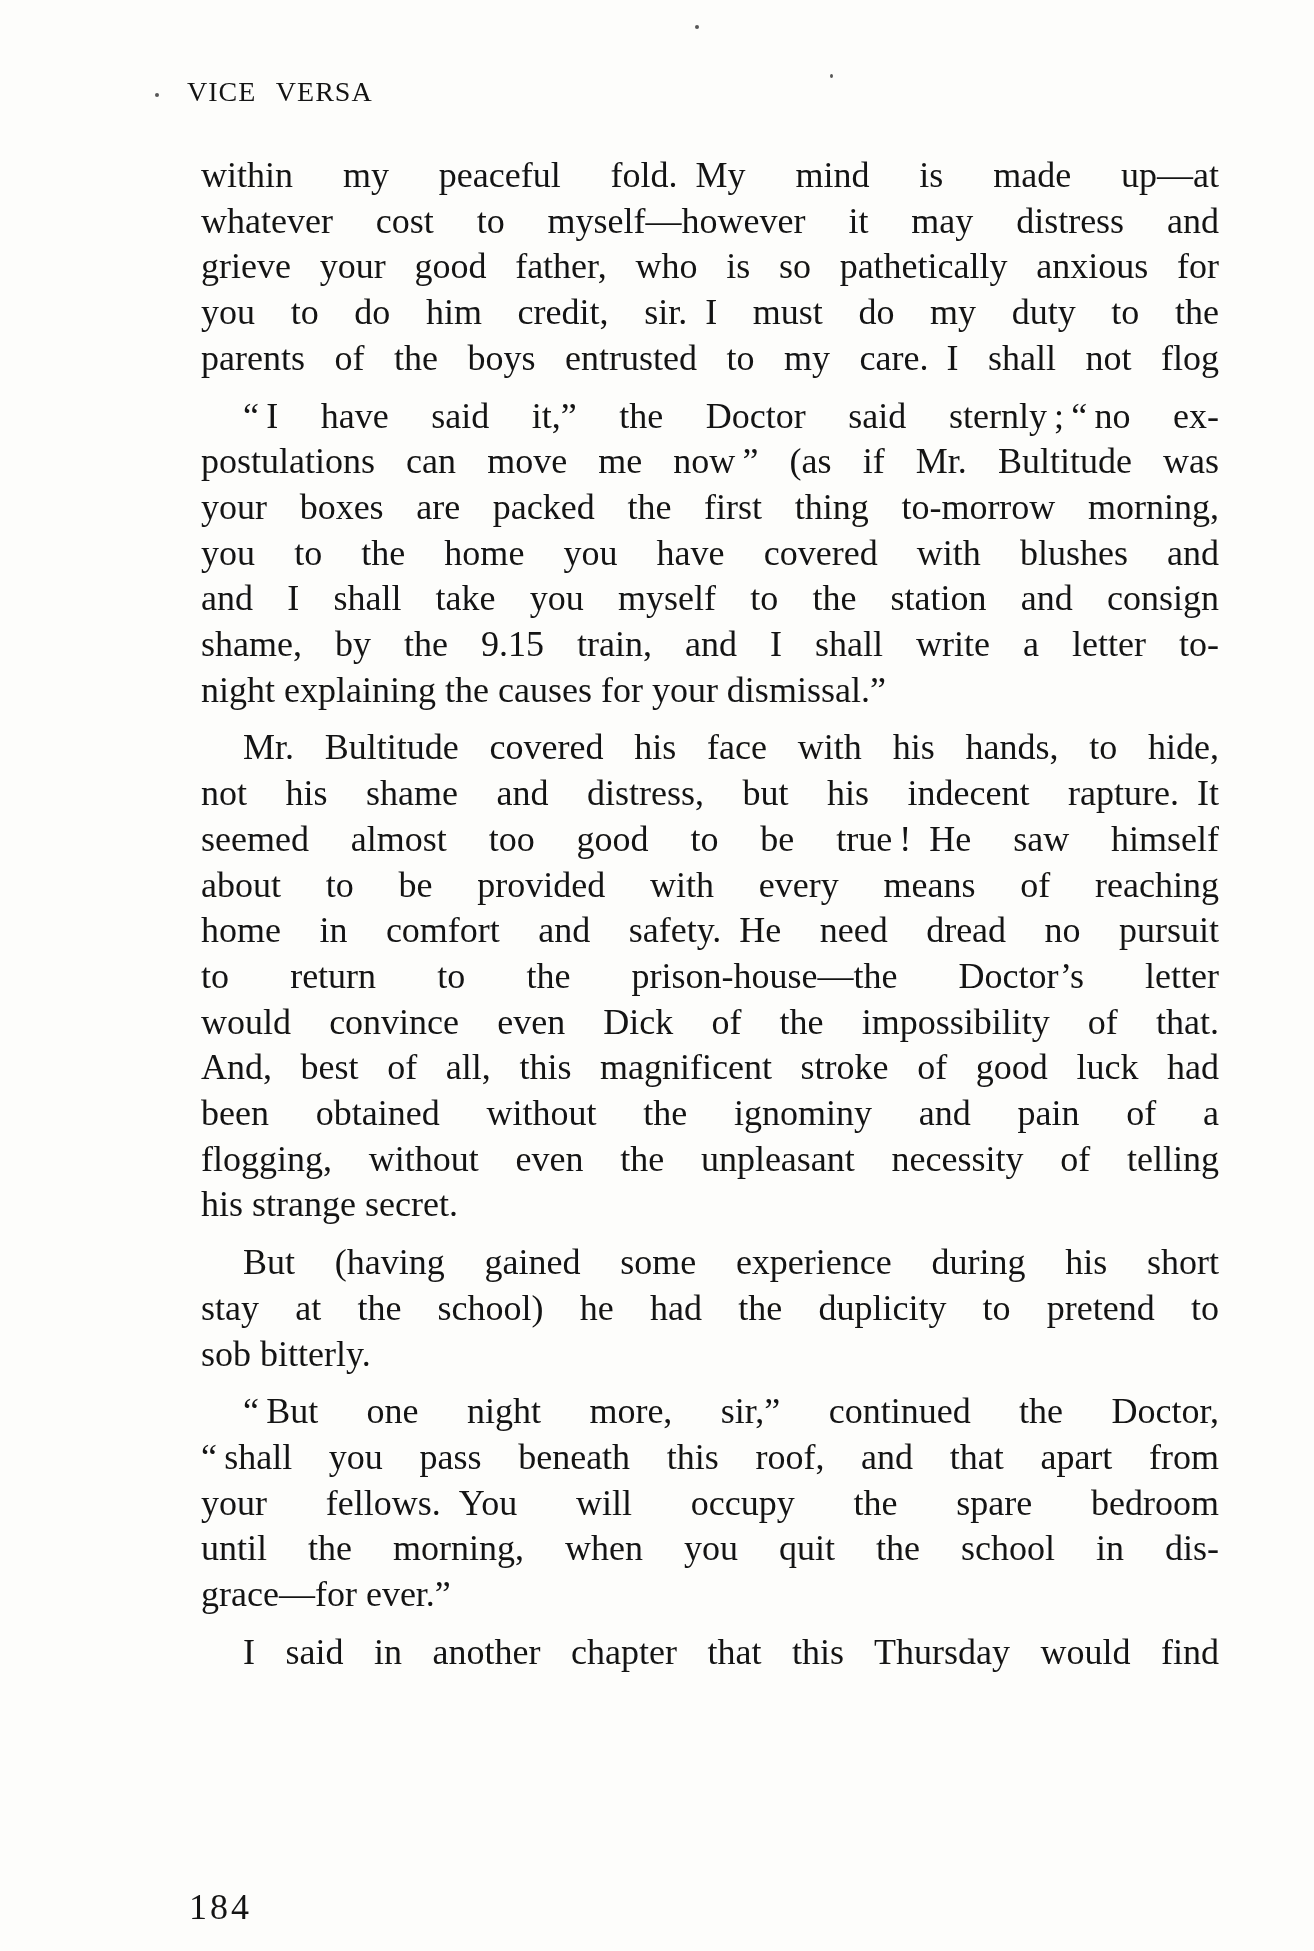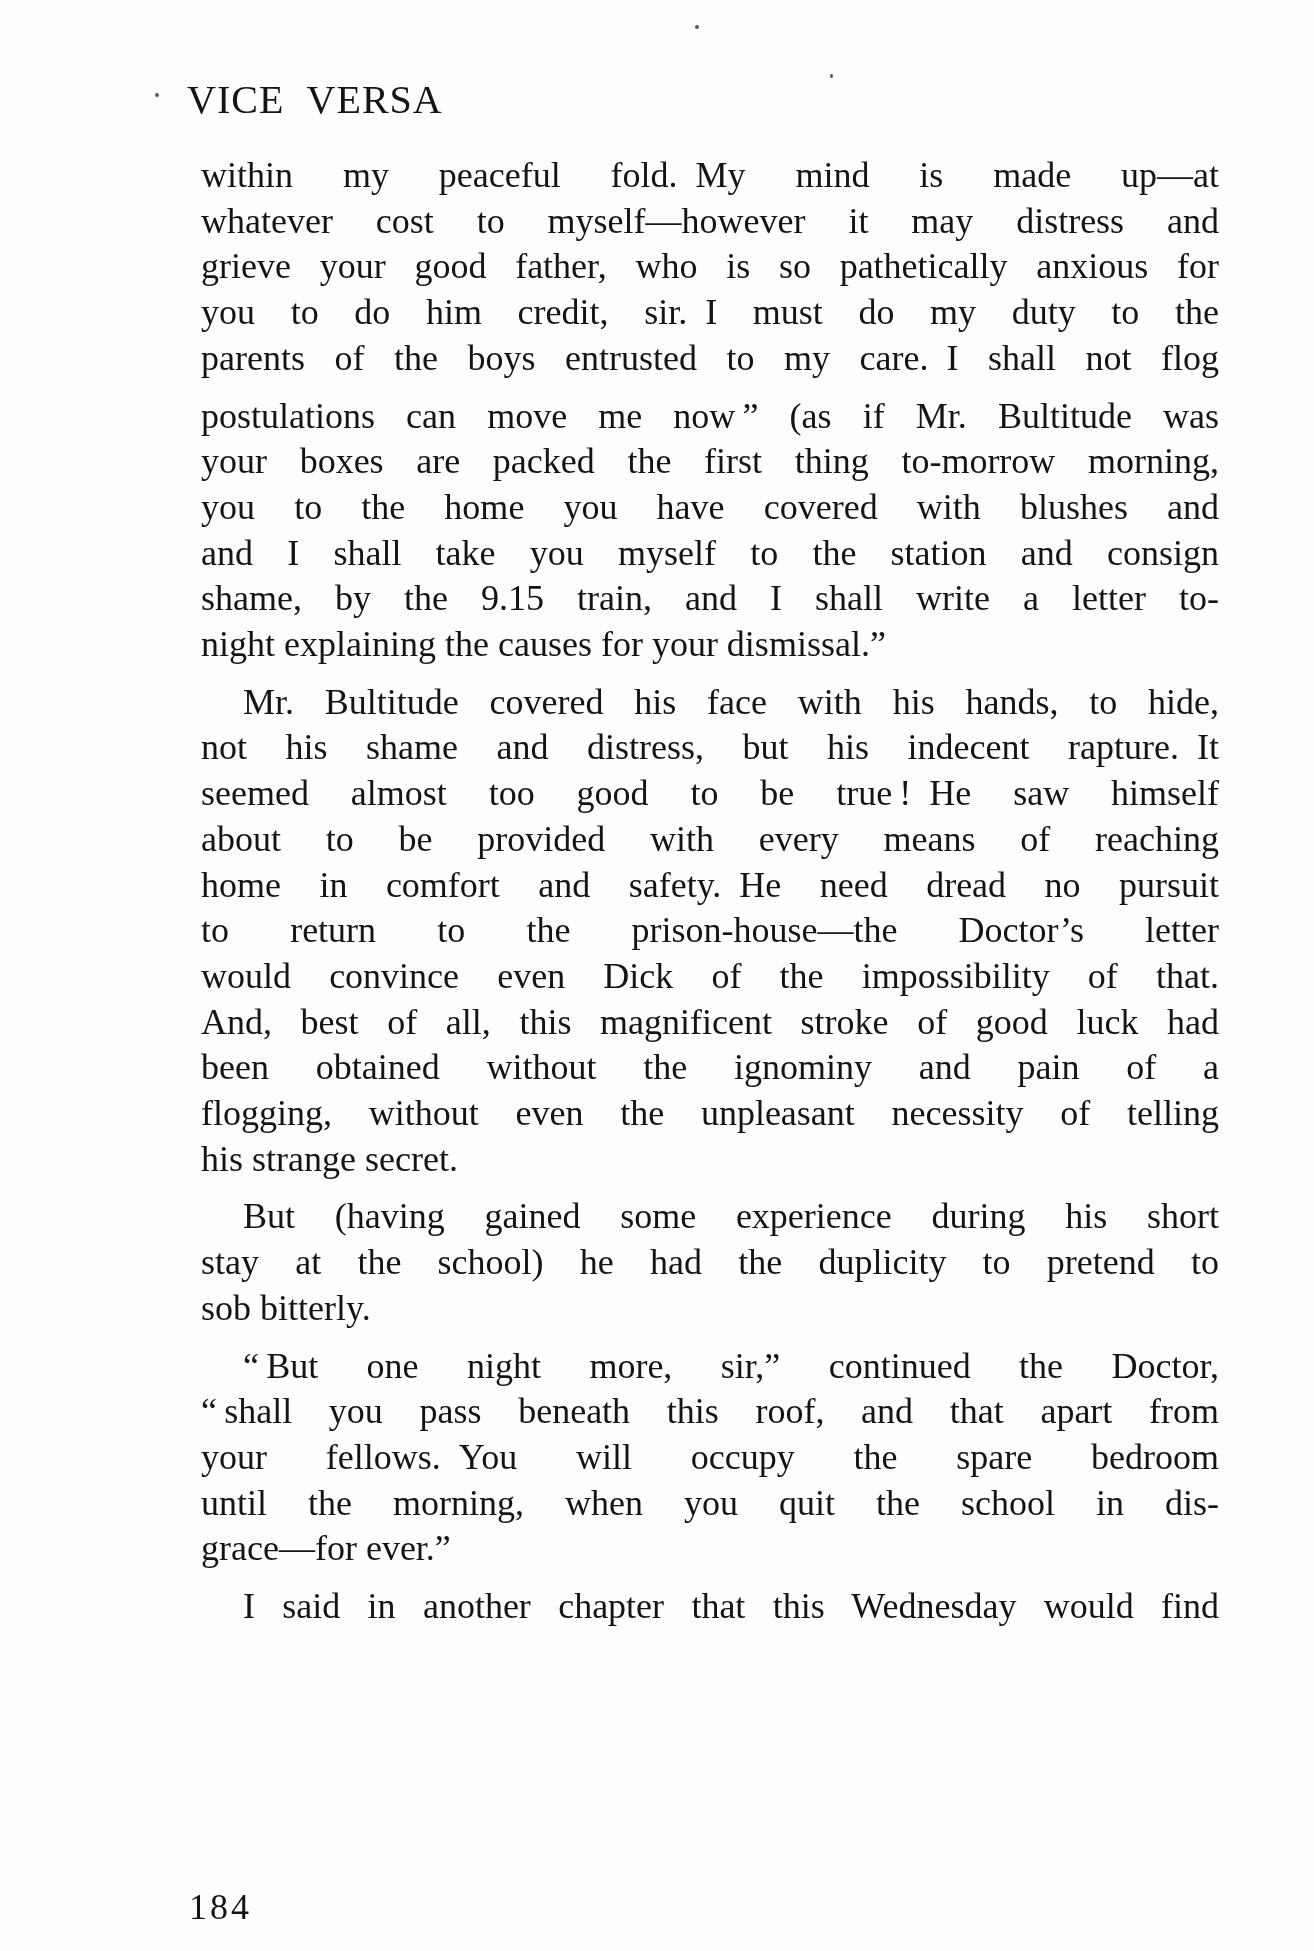--- a/index.html
+++ b/index.html
@@ -12,21 +12,21 @@
     position: relative;
     background: #fdfdfb;
     overflow: hidden;
     font-family: "Liberation Serif", "DejaVu Serif", serif;
     color: #141414;
   }
   .running-head {
     position: absolute;
     left: 187px;
     top: 76px;
-    font-size: 40px;
+    font-size: 28px;
     letter-spacing: 1px;
     word-spacing: 12px;
     white-space: nowrap;
   }
   .text-block {
     position: absolute;
     left: 189px;
     top: 141px;
     width: 1042px;
     font-size: 36px;
@@ -74,20 +74,21 @@
 
   <div class="text-block">
       <div class="paragraph">
         <div class="line">within my peaceful fold. My mind is made up—at</div>
         <div class="line">whatever cost to myself—however it may distress and</div>
         <div class="line">grieve your good father, who is so pathetically anxious for</div>
         <div class="line">you to do him credit, sir. I must do my duty to the</div>
         <div class="line">parents of the boys entrusted to my care. I shall not flog</div>
       </div>
       <div class="paragraph">
+        <div class="line first">“ I have said it,” the Doctor said sternly ; “ no ex-</div>
         <div class="line">postulations can move me now ” (as if Mr. Bultitude was</div>
         <div class="line">your boxes are packed the first thing to-morrow morning,</div>
         <div class="line">you to the home you have covered with blushes and</div>
         <div class="line">and I shall take you myself to the station and consign</div>
         <div class="line">shame, by the 9.15 train, and I shall write a letter to-</div>
         <div class="line last">night explaining the causes for your dismissal.”</div>
       </div>
       <div class="paragraph">
         <div class="line first">Mr. Bultitude covered his face with his hands, to hide,</div>
         <div class="line">not his shame and distress, but his indecent rapture. It</div>
@@ -107,18 +108,18 @@
         <div class="line last">sob bitterly.</div>
       </div>
       <div class="paragraph">
         <div class="line first">“ But one night more, sir,” continued the Doctor,</div>
         <div class="line">“ shall you pass beneath this roof, and that apart from</div>
         <div class="line">your fellows. You will occupy the spare bedroom</div>
         <div class="line">until the morning, when you quit the school in dis-</div>
         <div class="line last">grace—for ever.”</div>
       </div>
       <div class="paragraph">
-        <div class="line first">I said in another chapter that this Wednesday would find</div>
+        <div class="line first">I said in another chapter that this Thursday would find</div>
       </div>
     </div>
 
   <div class="page-number">184</div>
 </div>
 
 </body></html>

